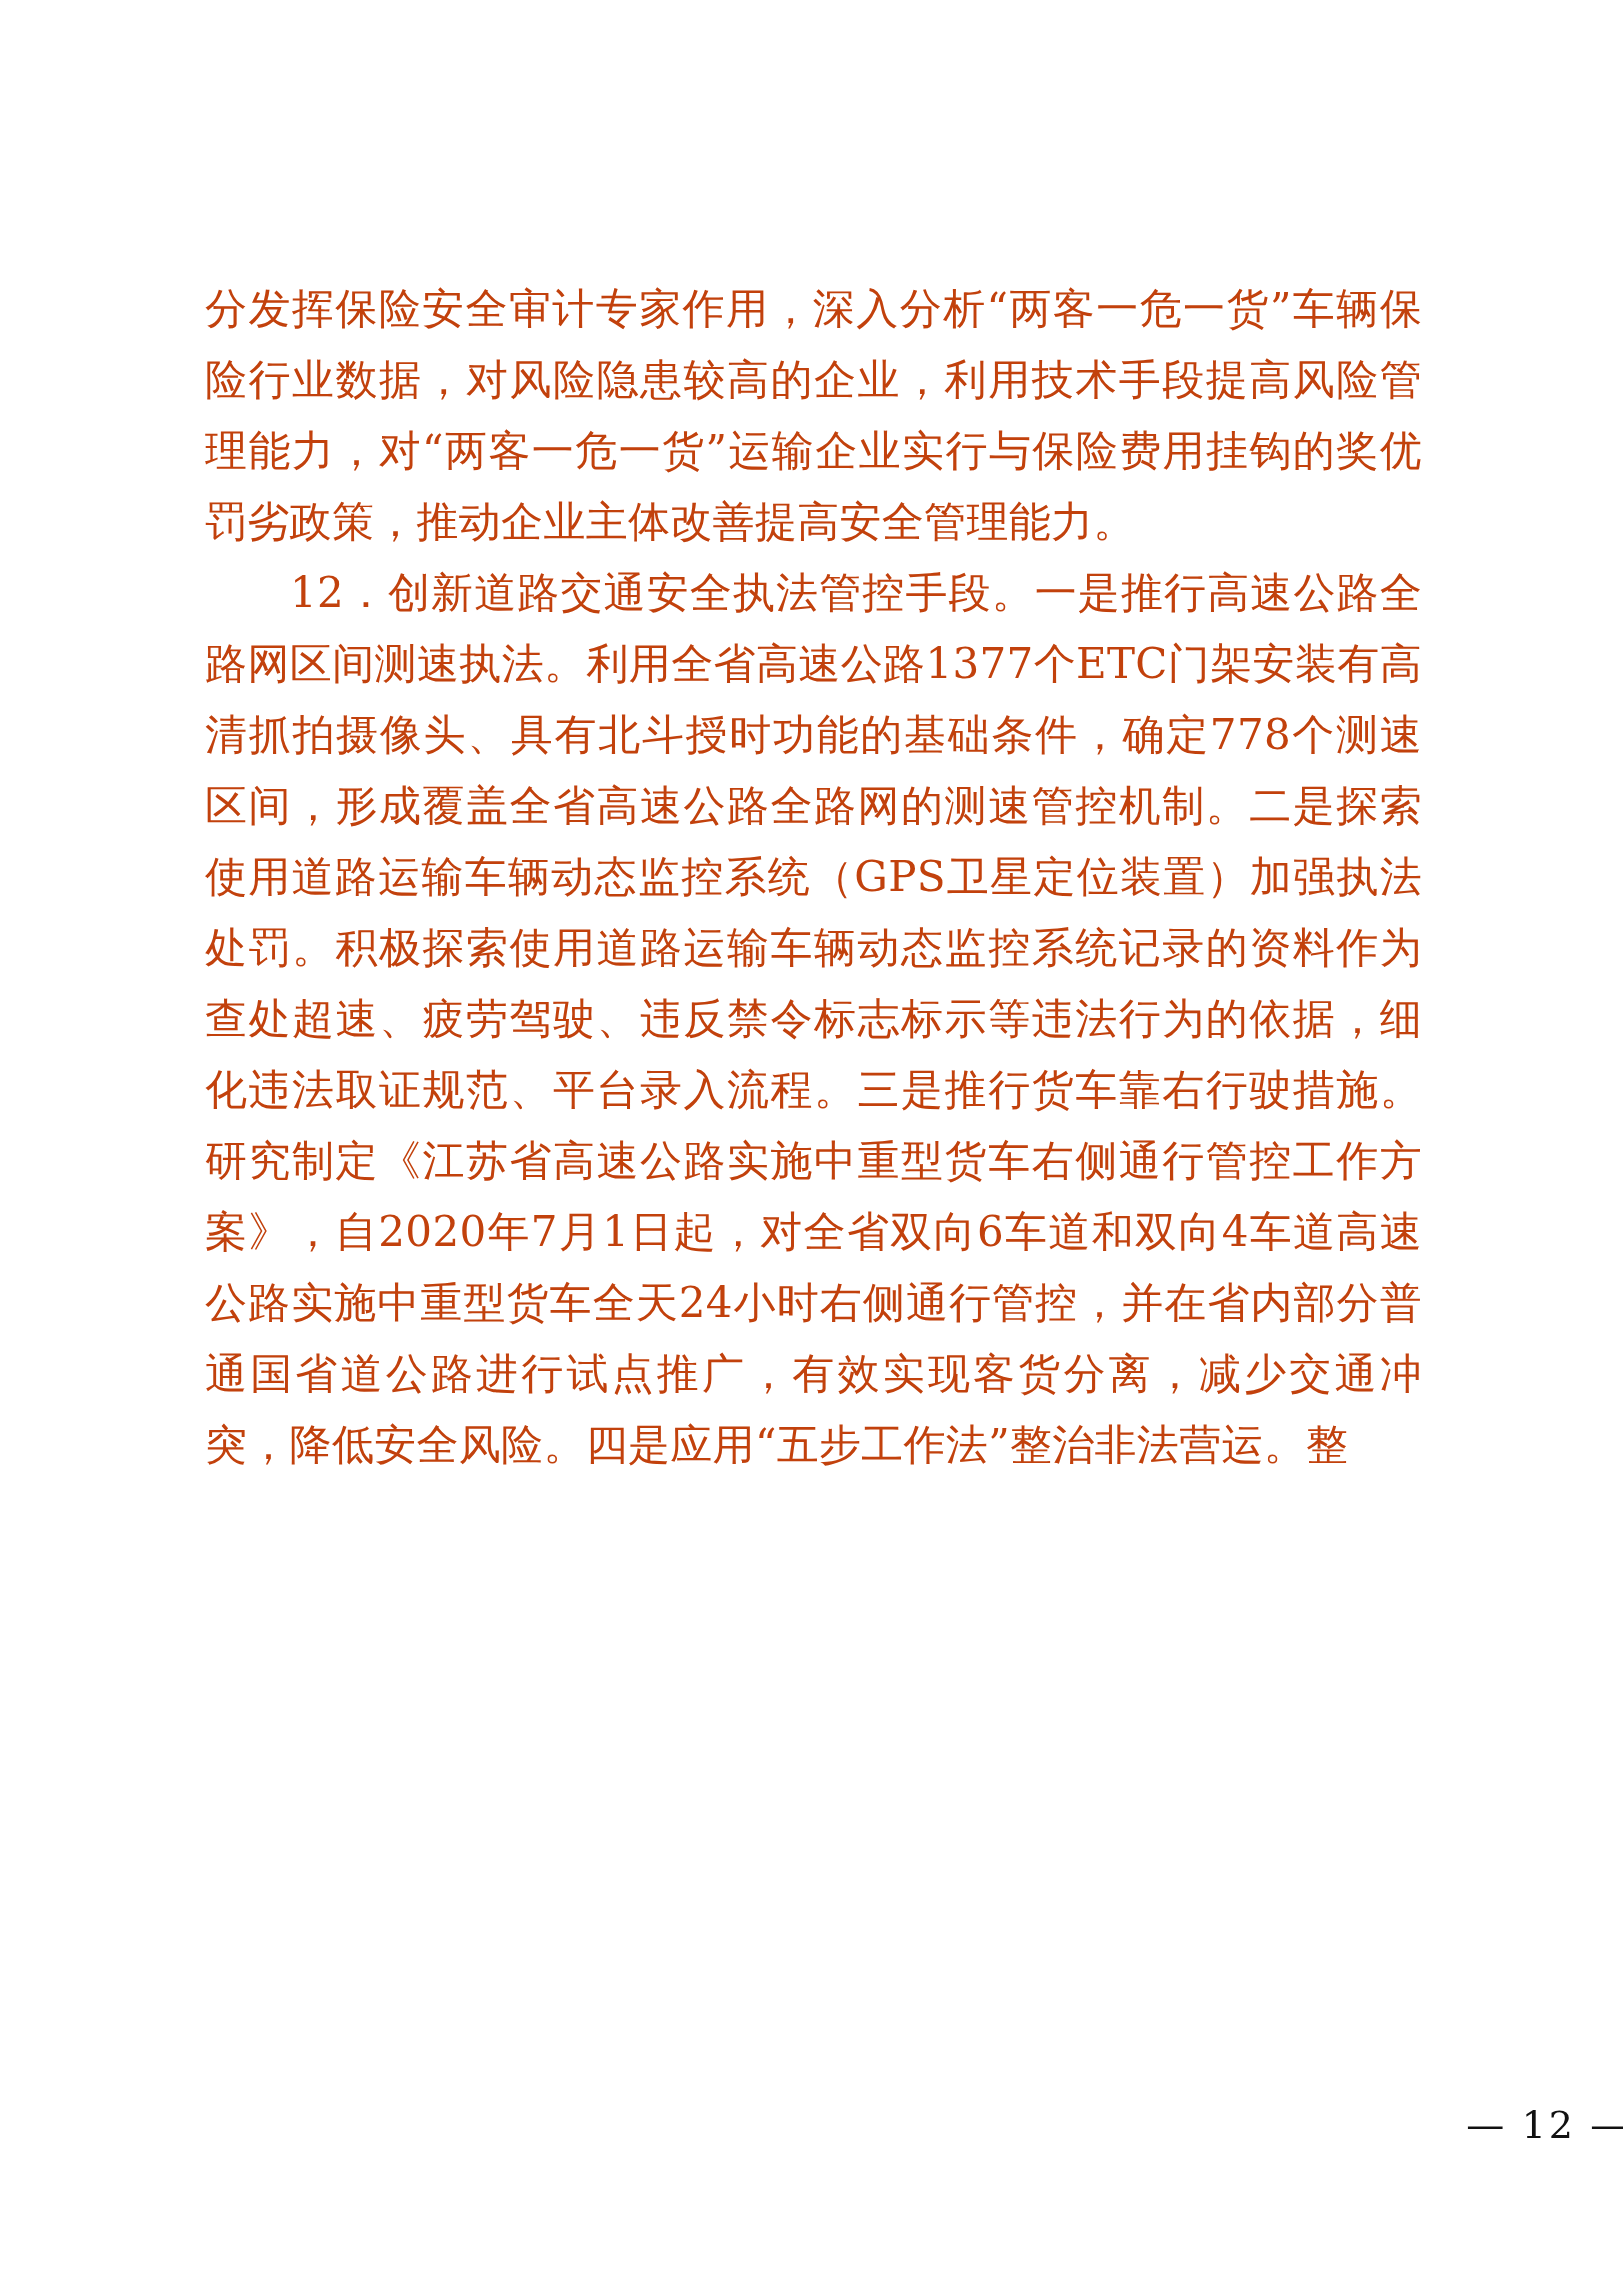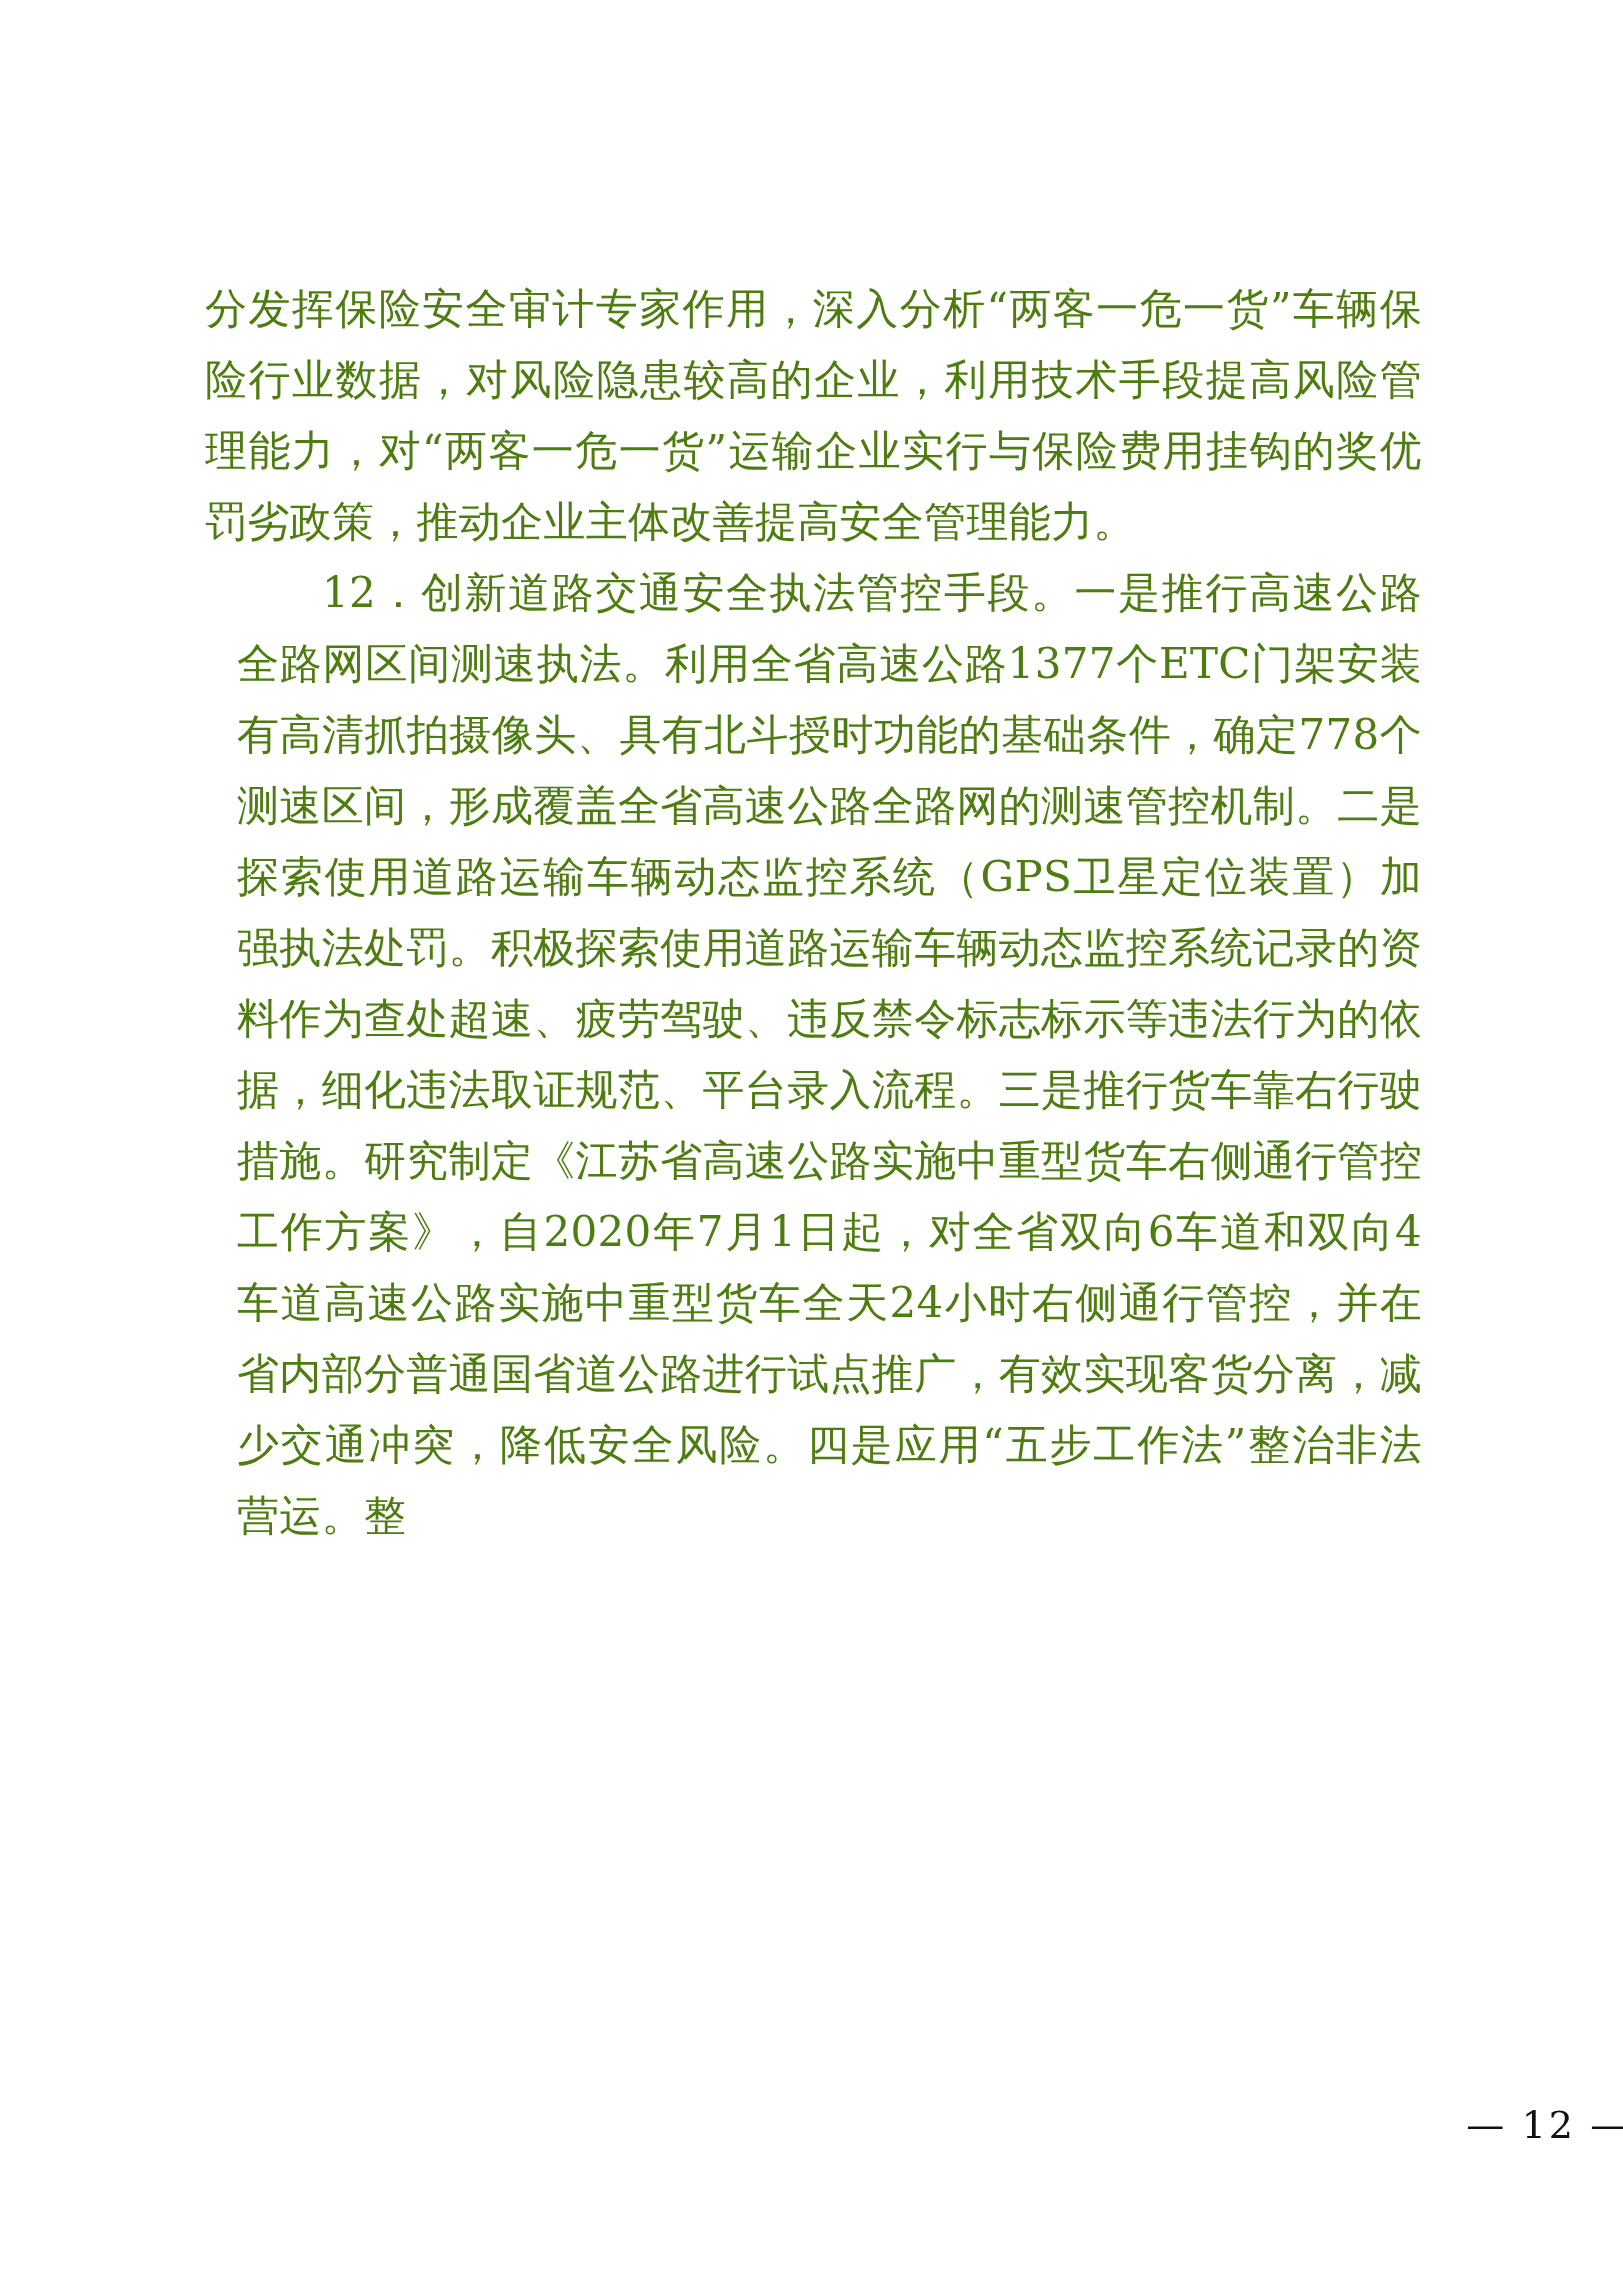--- a/index.html
+++ b/index.html
@@ -29,26 +29,25 @@
     top: 273px;
     width: 1217px;
   }
   .para {
     font-size: 42px;
     line-height: 71px;
     letter-spacing: 0.3px;
     text-align: justify;
     text-justify: inter-character;
     margin: 0 0 0 0;
-    color: #4d7c0f;
+    color: #c2410c;
     font-weight: 400;
   }
   .para.indent {
     text-indent: 85px;
-    margin-left: 32px;
   }
   .footer {
     position: absolute;
     left: 8px;
     top: 2103px;
     width: 1623px;
     text-align: right;
     font-size: 38px;
     color: #111111;
     letter-spacing: 2.7px;

